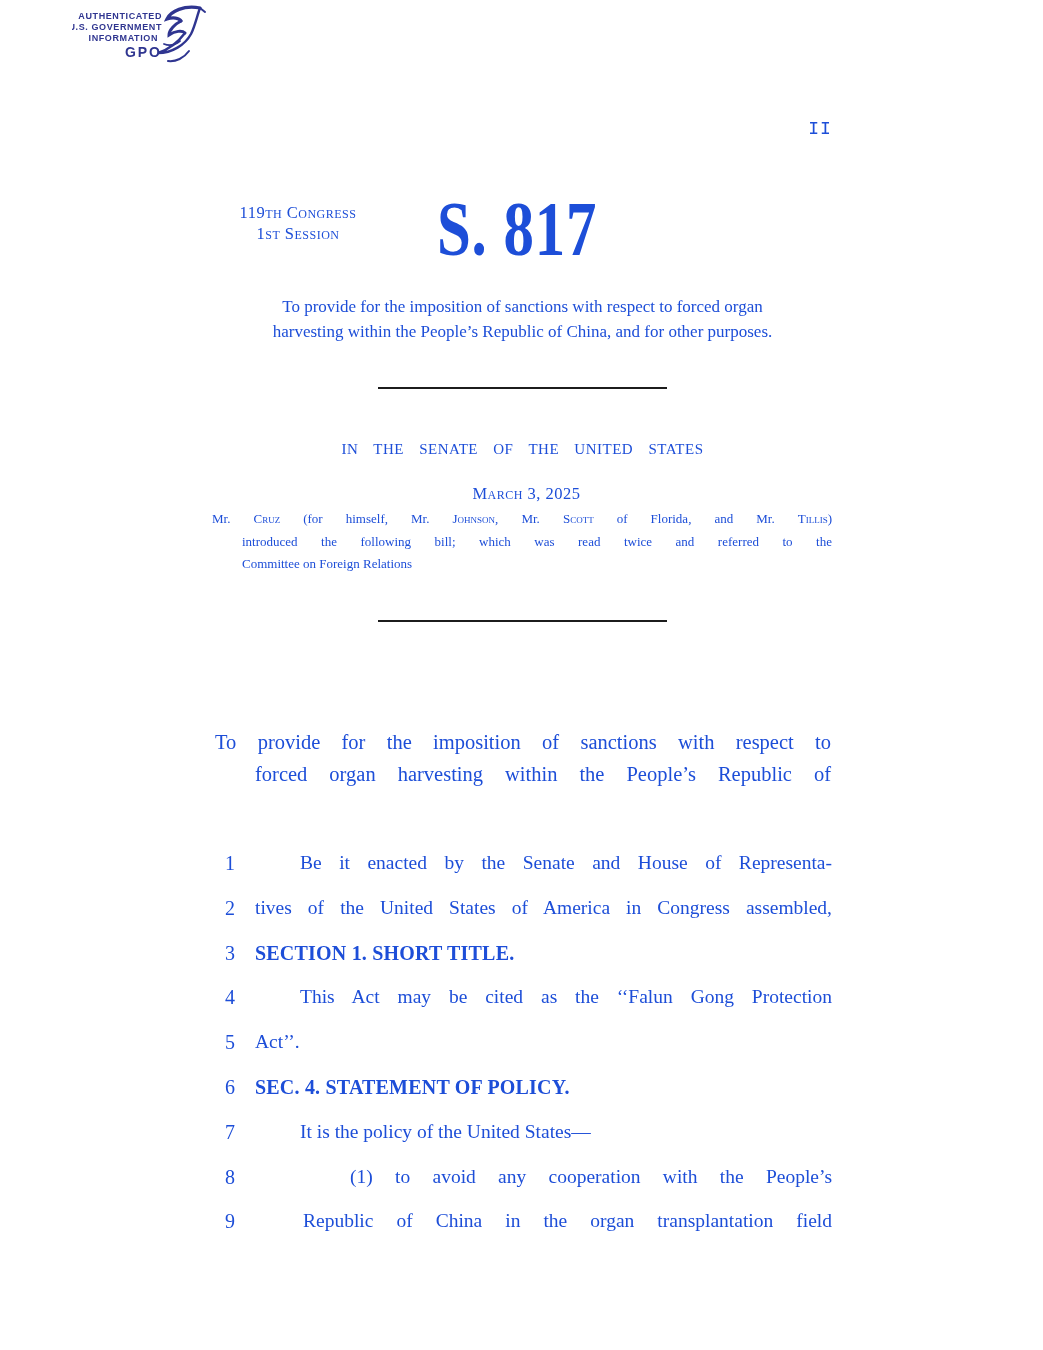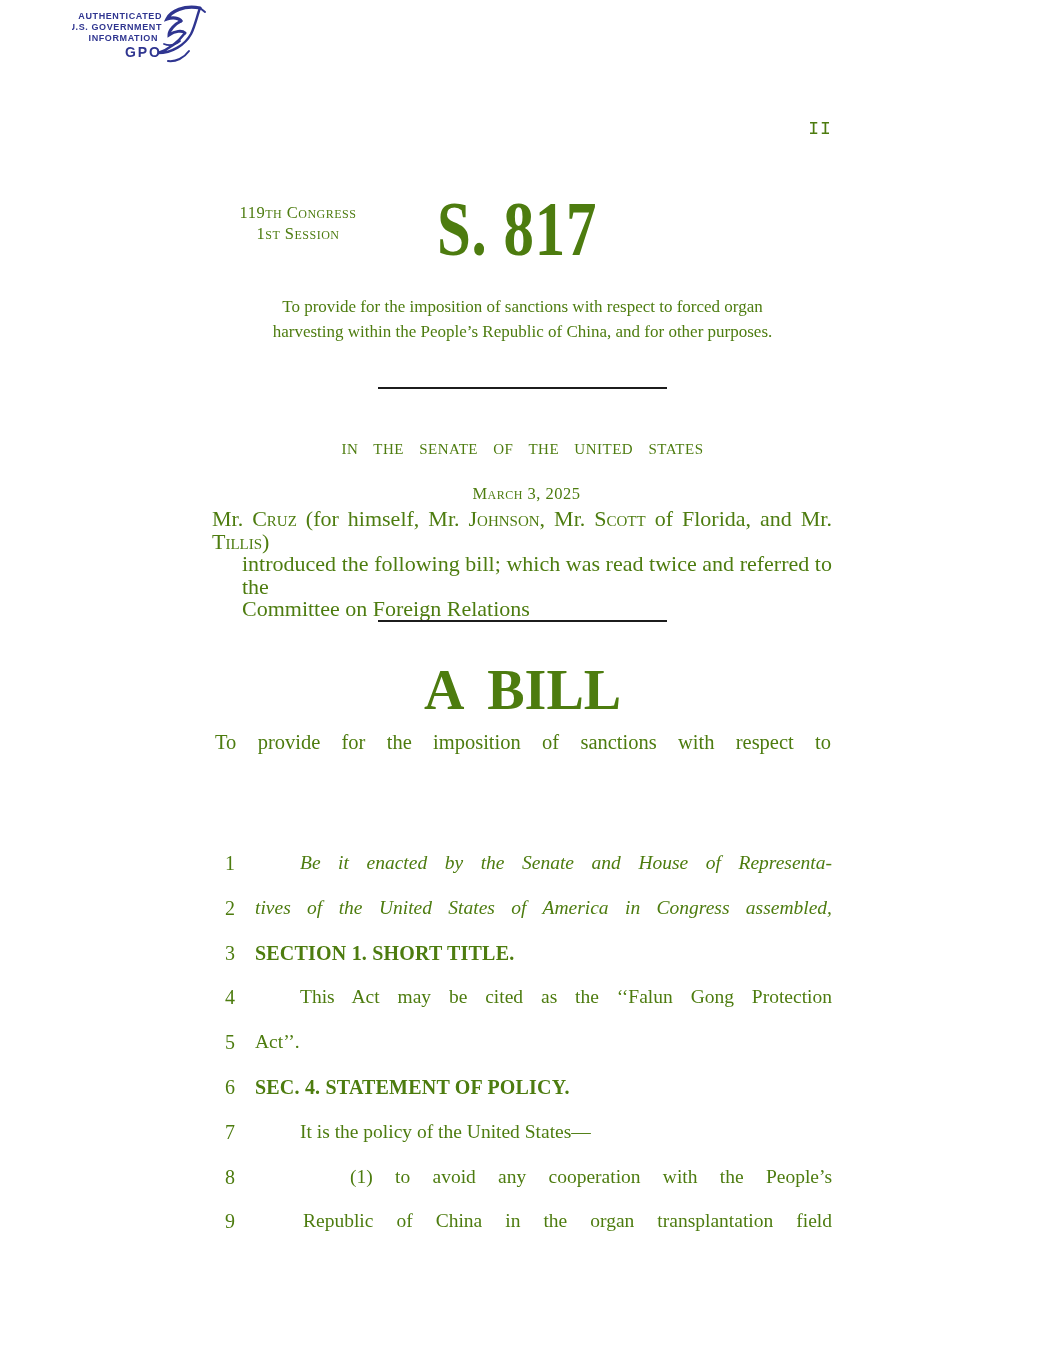--- a/index.html
+++ b/index.html
@@ -2,21 +2,21 @@
 <html><head>
 <meta charset="utf-8">
 <style>
   html, body { margin: 0; padding: 0; background: #ffffff; }
   .page {
     position: relative;
     width: 1043px;
     height: 1350px;
     background: #ffffff;
     font-family: "Liberation Serif", serif;
-    color: #4d7c0f;
+    color: #1d4ed8;
     overflow: hidden;
   }
 
   
   .gpo-logo { position: absolute; left: 72px; top: 4px; }
 
   
   .sheet-no {
     position: absolute; left: 788px; top: 119px; width: 64px;
     text-align: center; font-size: 18px; letter-spacing: 1px; font-family: Liberation Mono, monospace;
@@ -51,21 +51,21 @@
     position: absolute; left: 190px; top: 441px; width: 665px;
     text-align: center; font-size: 15px; word-spacing: 11px; letter-spacing: 0.5px;
   }
   .senate-date {
     position: absolute; left: 194px; top: 484px; width: 665px;
     text-align: center; font-size: 16.5px; font-variant: small-caps; letter-spacing: 0.5px;
   }
 
   .sponsor {
     position: absolute; left: 212px; top: 508px; width: 620px;
-    font-size: 22px; line-height: 22.6px;
+    font-size: 13px; line-height: 22.6px;
   }
   .sponsor .tline.ind { padding-left: 30px; }
 
   .bill-title {
     position: absolute; left: 190px; top: 662px; width: 665px;
     text-align: center; font-size: 56px; font-weight: bold;
     word-spacing: 12px; line-height: 1;
   }
 
   .long-title {
@@ -82,21 +82,21 @@
   .bill-body { position: absolute; left: 225px; top: 849px; width: 607px; }
   .body-row { position: relative; height: 44.8px; }
   .line-num {
     position: absolute; left: 0; top: 0; width: 24px;
     font-size: 20px; line-height: 28px;
   }
   .line-text {
     position: absolute; left: 30px; right: 0; top: 0;
     font-size: 19.5px; line-height: 28px;
   }
-  .line-text.italic { font-style: italic; }
+  .line-text.italic { }
   .line-text.heading { font-weight: bold; font-size: 20px; line-height: 29px; letter-spacing: 0.2px; }
   .line-text.just { text-align: justify; text-align-last: justify; }
   .line-text.ind-first { text-indent: 45px; }
   .line-text.ind-clause { text-indent: 95px; }
   .line-text.ind-cont { text-indent: 48px; }
 </style>
 </head>
 <body>
 
 <div class="page">
@@ -139,23 +139,23 @@
   <div class="senate-heading">IN THE SENATE OF THE UNITED STATES</div>
   <div class="senate-date">March 3, 2025</div>
   <div class="sponsor">
       <div class="tline just"><span>Mr. </span><span class="sc">Cruz</span><span> (for himself, Mr. </span><span class="sc">Johnson</span><span>, Mr. </span><span class="sc">Scott</span><span> of Florida, and Mr. </span><span class="sc">Tillis</span><span>)</span></div>
       <div class="tline ind just"><span>introduced the following bill; which was read twice and referred to the</span></div>
       <div class="tline ind"><span>Committee on Foreign Relations</span></div>
     </div>
 
   <div class="rule rule-2"></div>
 
-  <div class="bill-title">A BILL</div>
   <div class="long-title">
       <div class="tline just"><span>To provide for the imposition of sanctions with respect to</span></div>
+      <div class="tline ind just"><span>forced organ harvesting within the People’s Republic of</span></div>
     </div>
 
   <div class="bill-body">
       <div class="body-row">
         <span class="line-num">1</span>
         <div class="line-text italic ind-first just">Be it enacted by the Senate and House of Representa-</div>
       </div>
       <div class="body-row">
         <span class="line-num">2</span>
         <div class="line-text italic just">tives of the United States of America in Congress assembled,</div>

